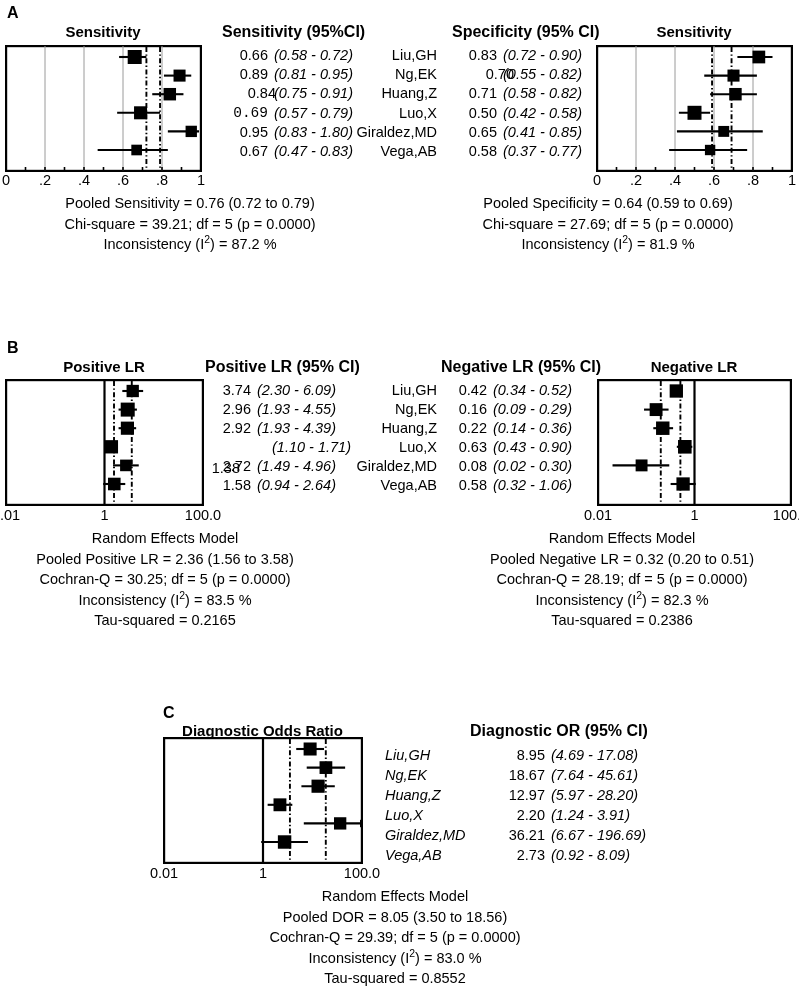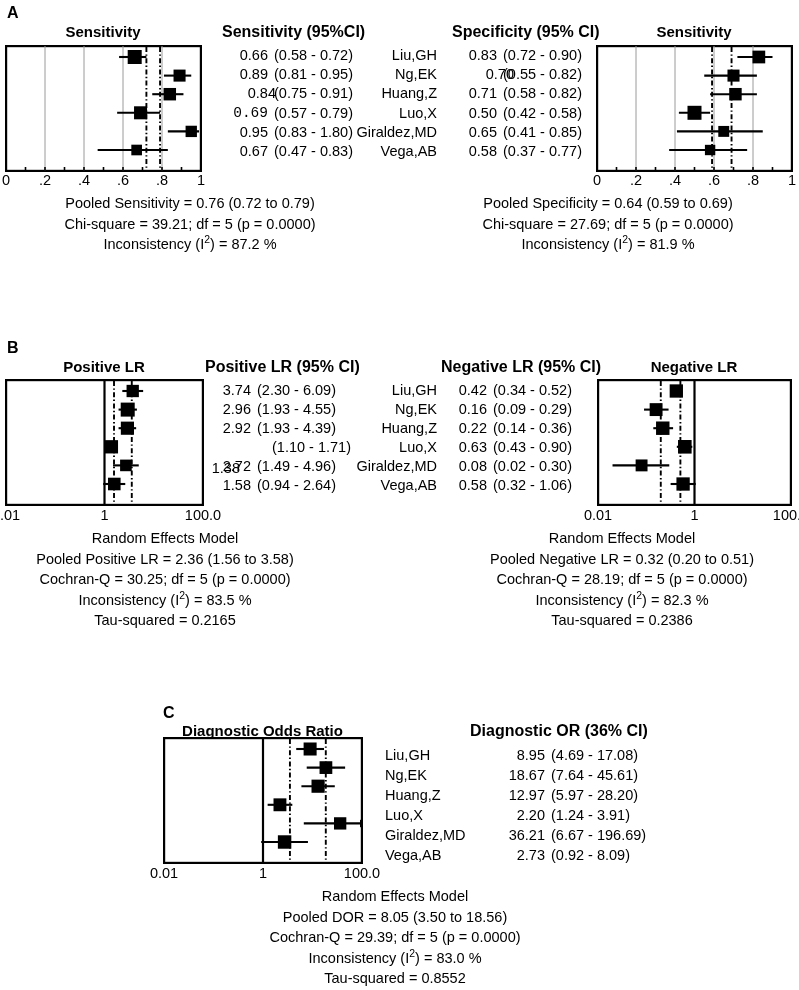--- a/index.html
+++ b/index.html
@@ -16,21 +16,21 @@
     position:absolute;font-size:15px;font-weight:700;text-align:center;
     line-height:1;white-space:nowrap;
   }
   .col-header{
     position:absolute;font-size:16px;font-weight:700;line-height:1;white-space:nowrap;
   }
   .cell{
     position:absolute;font-size:14.5px;line-height:1;white-space:nowrap;
   }
   .cell.r{text-align:right;}
-  .cell.l{text-align:right;}
+  .cell.l{text-align:right;font-style:italic;}
   .axis-lab{
     position:absolute;font-size:14.5px;line-height:1;white-space:nowrap;text-align:center;
   }
   .footer-line{
     position:absolute;font-size:14.5px;line-height:1;white-space:nowrap;text-align:center;
   }
   svg{display:block;}
   .plotsvg{position:absolute;}
   sup{font-size:0.72em;vertical-align:super;line-height:0;}
 </style>
@@ -330,21 +330,21 @@
     <rect x="114.87005102851742" y="98.28" width="13.440000000000001" height="13.440000000000001" fill="#000000"></rect>
     <line x1="126.93136819533865" y1="131.60000000000002" x2="162.79460960820074" y2="131.60000000000002" stroke="#000000" stroke-width="2"></line>
     <line x1="126.93136819533865" y1="126.60000000000002" x2="126.93136819533865" y2="131.60000000000002" stroke="#000000" stroke-width="2"></line>
     <line x1="162.79460960820074" y1="126.60000000000002" x2="162.79460960820074" y2="131.60000000000002" stroke="#000000" stroke-width="2"></line>
     <polygon points="144.8368960782095,125.60000000000002 150.8368960782095,131.60000000000002 144.8368960782095,137.60000000000002 138.8368960782095,131.60000000000002" fill="#000000"></polygon>
     <line x1="1" y1="126" x2="1" y2="126.5" stroke="#000000" stroke-width="2"></line>
     <line x1="100" y1="126" x2="100" y2="126.5" stroke="#000000" stroke-width="2"></line>
     <line x1="199" y1="126" x2="199" y2="126.5" stroke="#000000" stroke-width="2"></line>
   </svg>
 
-<div class="col-header" style="left:470px;top:723px;">Diagnostic OR (36% CI)</div>
+<div class="col-header" style="left:470px;top:723px;">Diagnostic OR (95% CI)</div>
 
 <div id="axis-diagnostic-or">
     <div class="axis-lab" style="left: 134px; top: 866px; width: 60px;">0.01</div>
     <div class="axis-lab" style="left: 233px; top: 866px; width: 60px;">1</div>
     <div class="axis-lab" style="left: 332px; top: 866px; width: 60px;">100.0</div>
   </div>
 <div id="rows-panelC">
     <div class="cell l" style="top: 748px; left: 385px;">Liu,GH</div>
     <div class="cell r" style="top: 748px; left: 345px; width: 200px;">8.95</div>
     <div class="cell l" style="top: 748px; left: 551px;">(4.69 - 17.08)</div>

